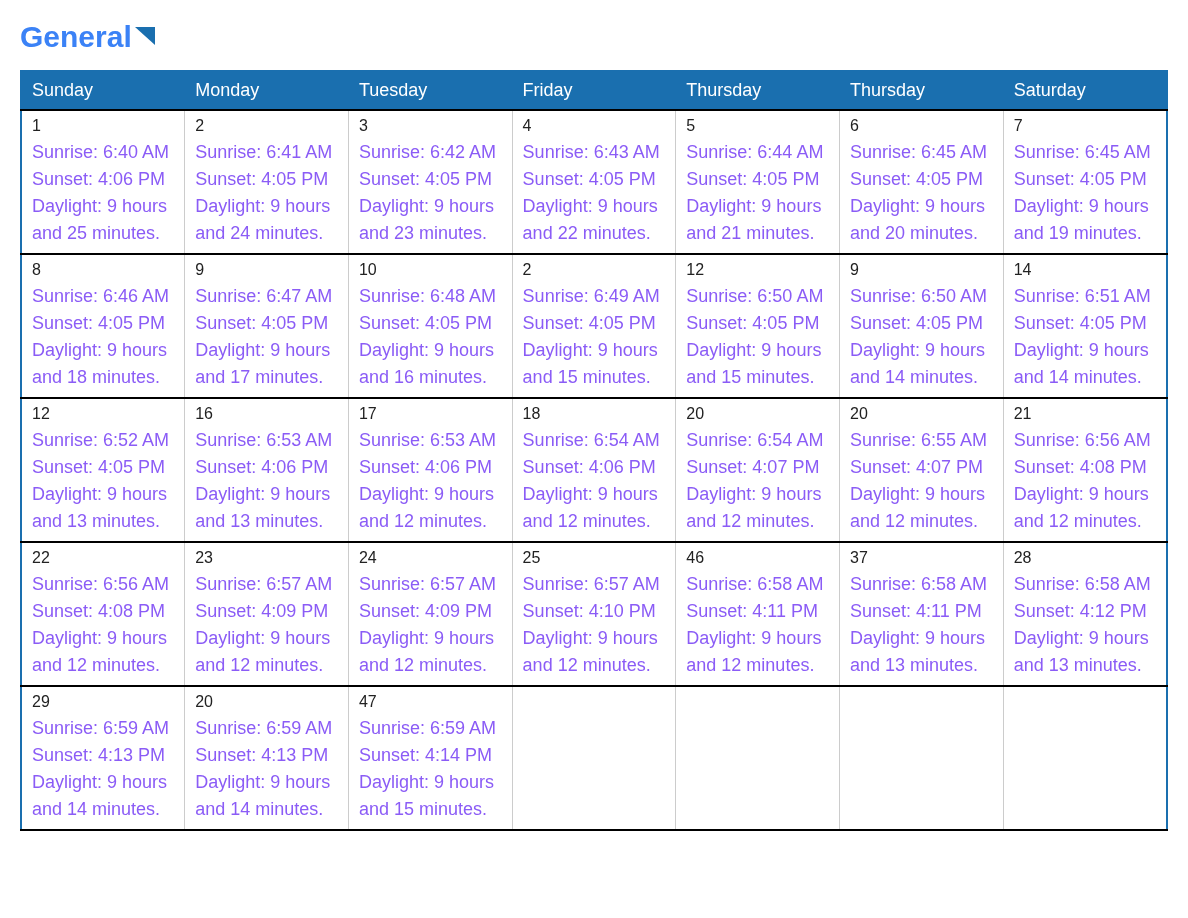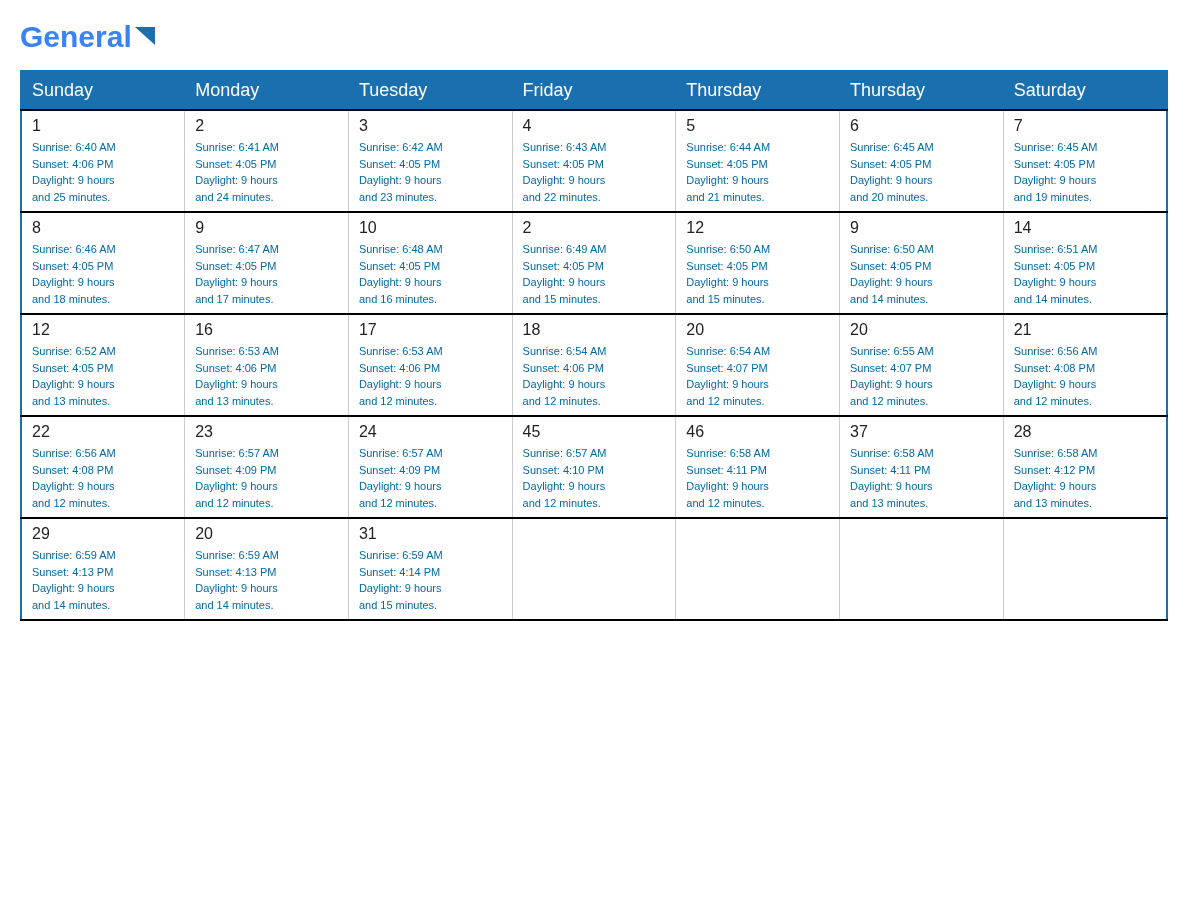--- a/index.html
+++ b/index.html
@@ -58,22 +58,22 @@
       margin-left: 36px;
     }
     .day-number {
       font-size: 16px;
       font-weight: normal;
       display: block;
       margin-bottom: 4px;
       color: #222;
     }
     .day-info {
-      font-size: 11px;
-      color: #0369a1;
+      font-size: 18px;
+      color: #8b5cf6;
       line-height: 1.5;
     }
     .empty-cell {
       background: #fff;
     }
     .logo-wrapper {
       display: flex;
       flex-direction: column;
     }
     .logo-line1 {
@@ -216,21 +216,21 @@
         </td>
         <td>
           <span class="day-number">23</span>
           <div class="day-info">Sunrise: 6:57 AM<br>Sunset: 4:09 PM<br>Daylight: 9 hours<br>and 12 minutes.</div>
         </td>
         <td>
           <span class="day-number">24</span>
           <div class="day-info">Sunrise: 6:57 AM<br>Sunset: 4:09 PM<br>Daylight: 9 hours<br>and 12 minutes.</div>
         </td>
         <td>
-          <span class="day-number">45</span>
+          <span class="day-number">25</span>
           <div class="day-info">Sunrise: 6:57 AM<br>Sunset: 4:10 PM<br>Daylight: 9 hours<br>and 12 minutes.</div>
         </td>
         <td>
           <span class="day-number">46</span>
           <div class="day-info">Sunrise: 6:58 AM<br>Sunset: 4:11 PM<br>Daylight: 9 hours<br>and 12 minutes.</div>
         </td>
         <td>
           <span class="day-number">37</span>
           <div class="day-info">Sunrise: 6:58 AM<br>Sunset: 4:11 PM<br>Daylight: 9 hours<br>and 13 minutes.</div>
         </td>
@@ -242,21 +242,21 @@
       <tr>
         <td>
           <span class="day-number">29</span>
           <div class="day-info">Sunrise: 6:59 AM<br>Sunset: 4:13 PM<br>Daylight: 9 hours<br>and 14 minutes.</div>
         </td>
         <td>
           <span class="day-number">20</span>
           <div class="day-info">Sunrise: 6:59 AM<br>Sunset: 4:13 PM<br>Daylight: 9 hours<br>and 14 minutes.</div>
         </td>
         <td>
-          <span class="day-number">31</span>
+          <span class="day-number">47</span>
           <div class="day-info">Sunrise: 6:59 AM<br>Sunset: 4:14 PM<br>Daylight: 9 hours<br>and 15 minutes.</div>
         </td>
         <td class="empty-cell"></td>
         <td class="empty-cell"></td>
         <td class="empty-cell"></td>
         <td class="empty-cell"></td>
       </tr>
     </tbody>
 </table>
 

